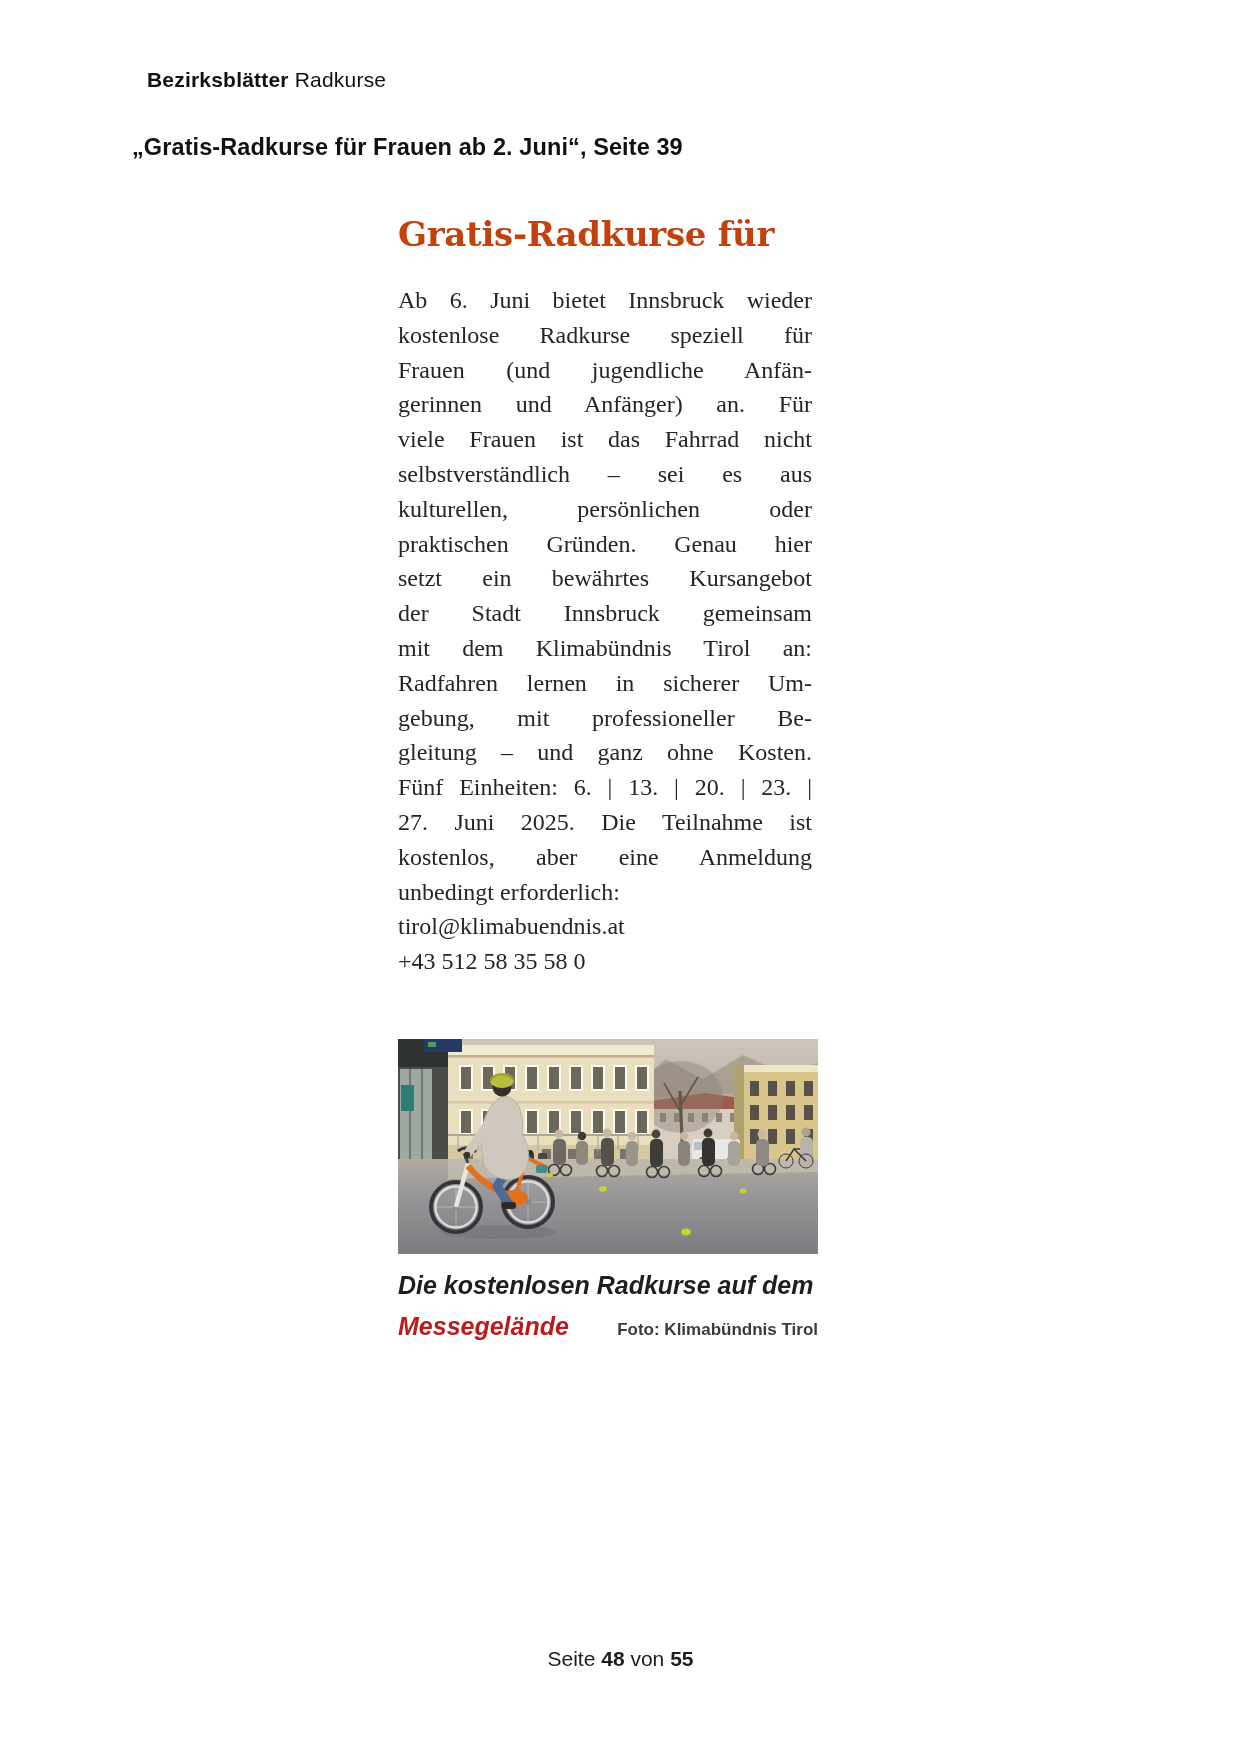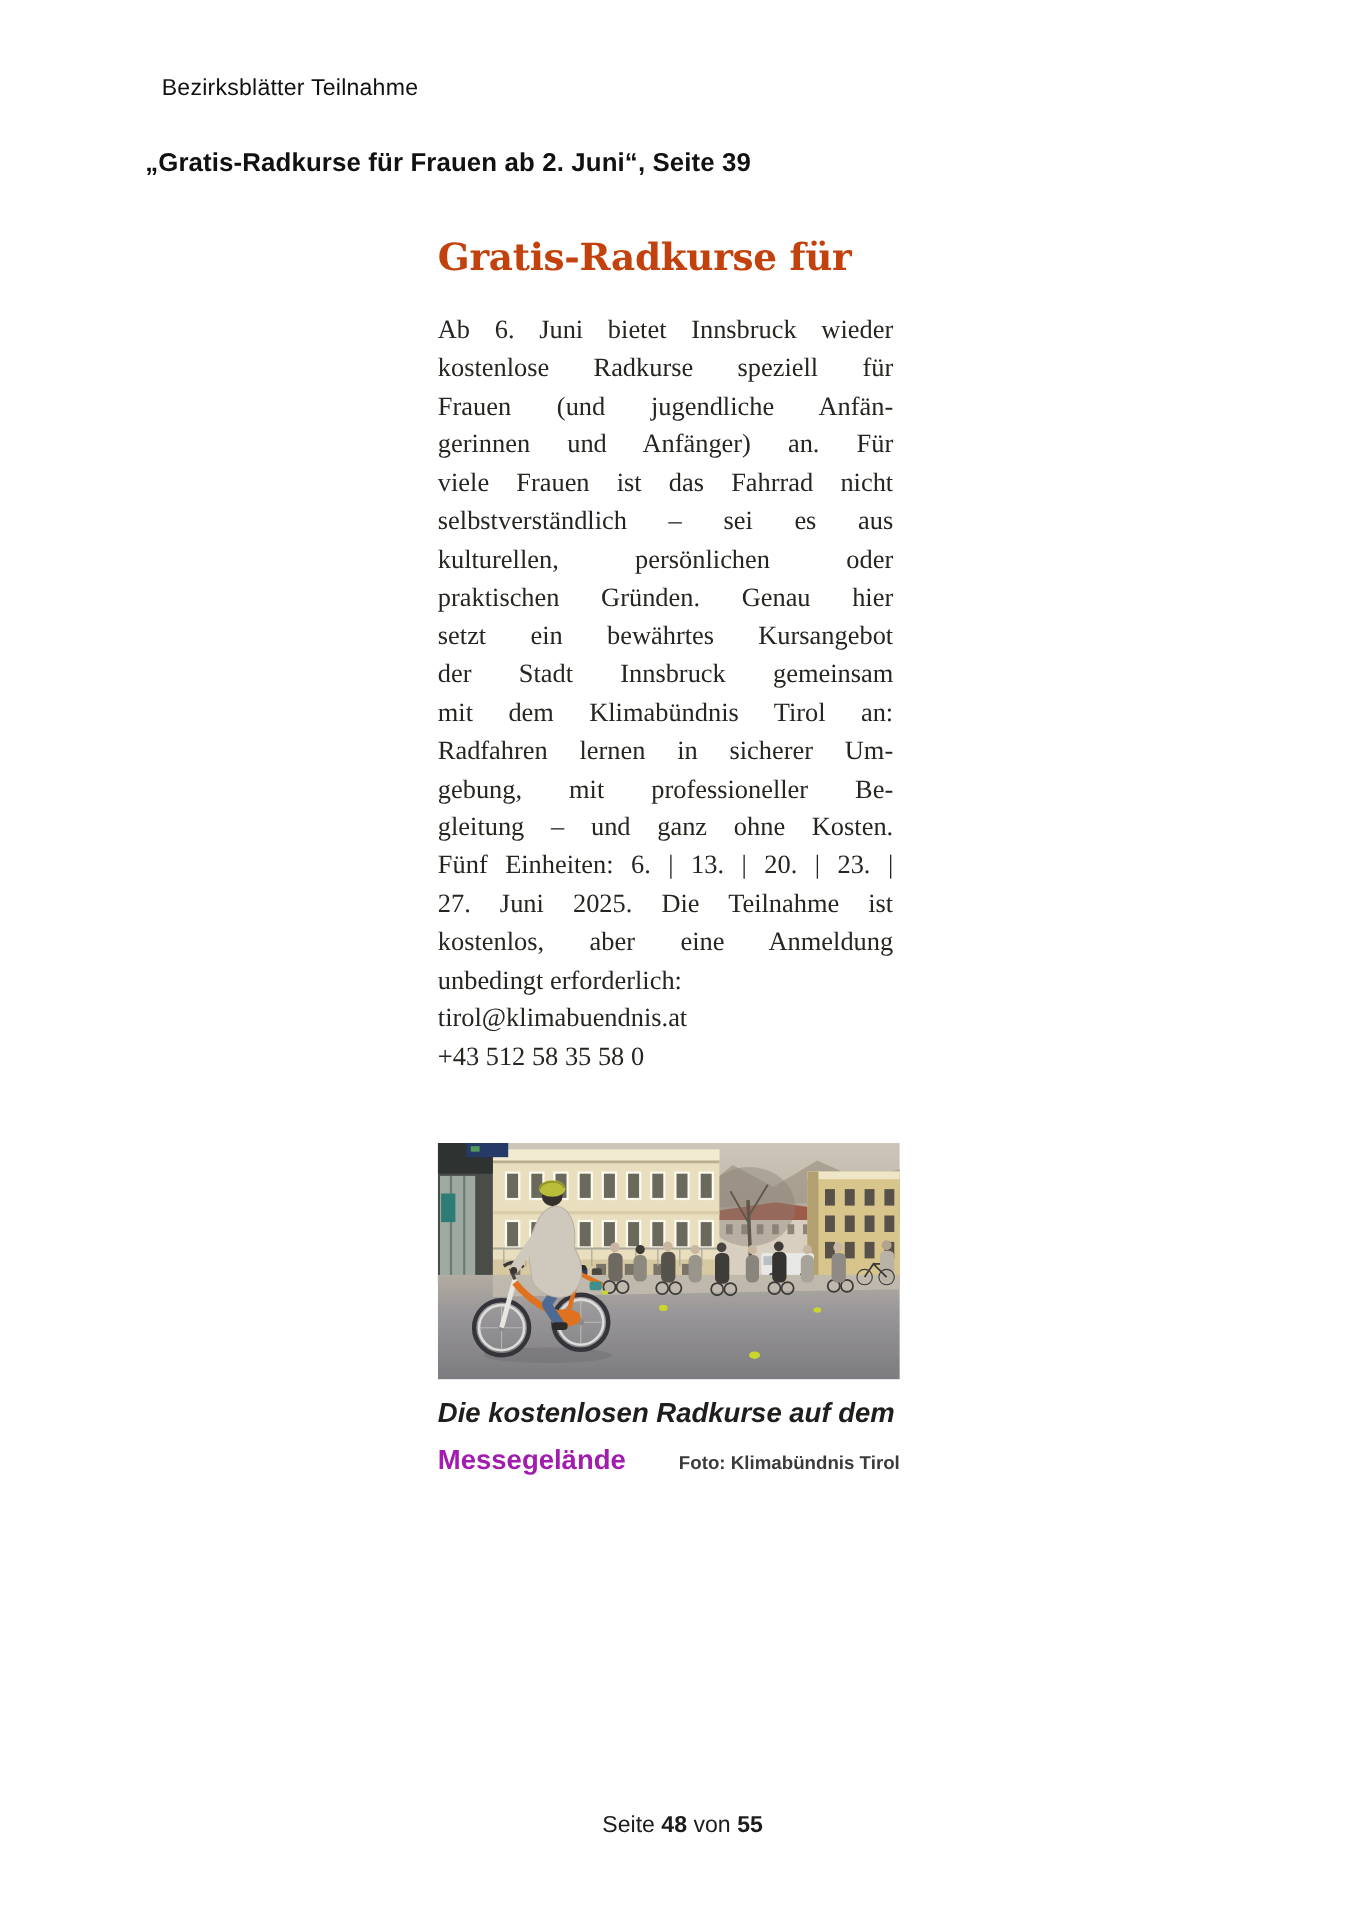--- a/index.html
+++ b/index.html
@@ -1,49 +1,49 @@
 <!DOCTYPE html>
 <html lang="de"><head>
 <meta charset="utf-8">
 <style>
   html,body{margin:0;padding:0;background:#ffffff;}
   .page{
     position:relative;width:1241px;height:1754px;background:#ffffff;
     font-family:"Liberation Sans",sans-serif;color:#1a1a1a;overflow:hidden;
   }
   .doc-header{position:absolute;left:147px;top:68px;font-size:21px;letter-spacing:.2px;color:#111;}
-  .doc-header .pub{font-weight:normal;}
+  .doc-header .pub{font-weight:bold;}
   .doc-title{position:absolute;left:132px;top:134px;margin:0;font-size:23.5px;font-weight:bold;color:#111;letter-spacing:.1px;}
   .article{position:absolute;left:398px;top:212px;width:420px;}
   .headline{
     font-family:"DejaVu Serif","Liberation Serif",serif;font-weight:bold;
     font-size:34px;line-height:45px;margin:0 0 26px 0;color:#c2410c;letter-spacing:-.3px;
   }
   .body-block{width:414px;font-family:"Liberation Serif",serif;font-size:24px;line-height:34.8px;color:#272520;}
   .bline{min-height:34.8px;}
   .bline.just{text-align:justify;text-align-last:justify;}
   .bline.plain{text-align:left;}
   .photo{width:420px;height:215px;margin-top:60px;line-height:0;}
   .photo svg{display:block;}
   .caption{margin-top:14px;width:420px;font-weight:bold;}
   .cap1{font-size:25px;line-height:35px;color:#1f1e1c;font-style:italic;}
   .cap-row{display:flex;justify-content:space-between;align-items:baseline;}
-  .cap2{font-size:25px;color:#a21caf;}
+  .cap2{font-size:25px;color:#b91c1c;font-style:italic;}
   .credit{font-size:17px;color:#3c3b39;margin-top:17px;}
   .footer{position:absolute;left:0;top:1647px;width:100%;text-align:center;font-size:21px;color:#1c1c1c;}
   .footer b{font-weight:bold;}
 </style>
 </head>
 <body>
 
 <div class="page">
 
   <div class="doc-header">
     <span class="pub">Bezirksblätter</span>
-    <span class="edition">Teilnahme</span>
+    <span class="edition">Radkurse</span>
   </div>
 
   <h1 class="doc-title">„Gratis-Radkurse für Frauen ab 2. Juni“, Seite 39</h1>
 
   <div class="article">
 
     <h2 class="headline"><span>Gratis-Radkurse für</span><br></h2>
 
     <div class="body-block">
         <div class="bline just">Ab 6. Juni bietet Innsbruck wieder</div>

